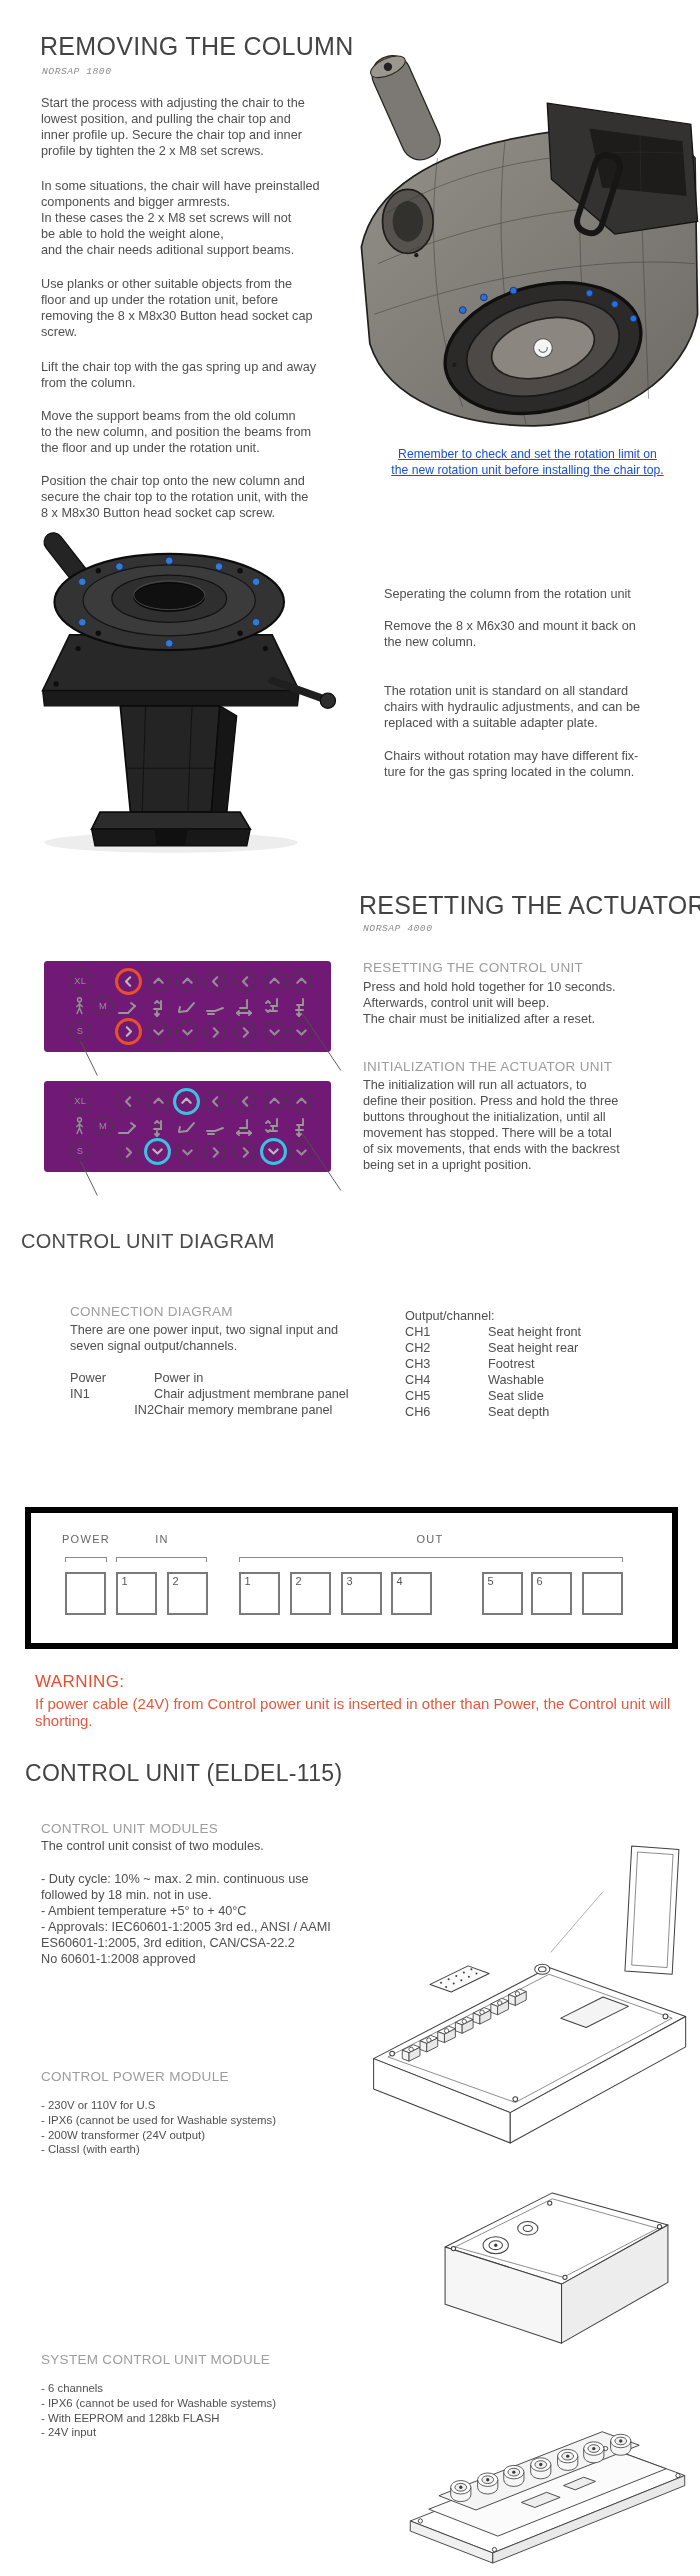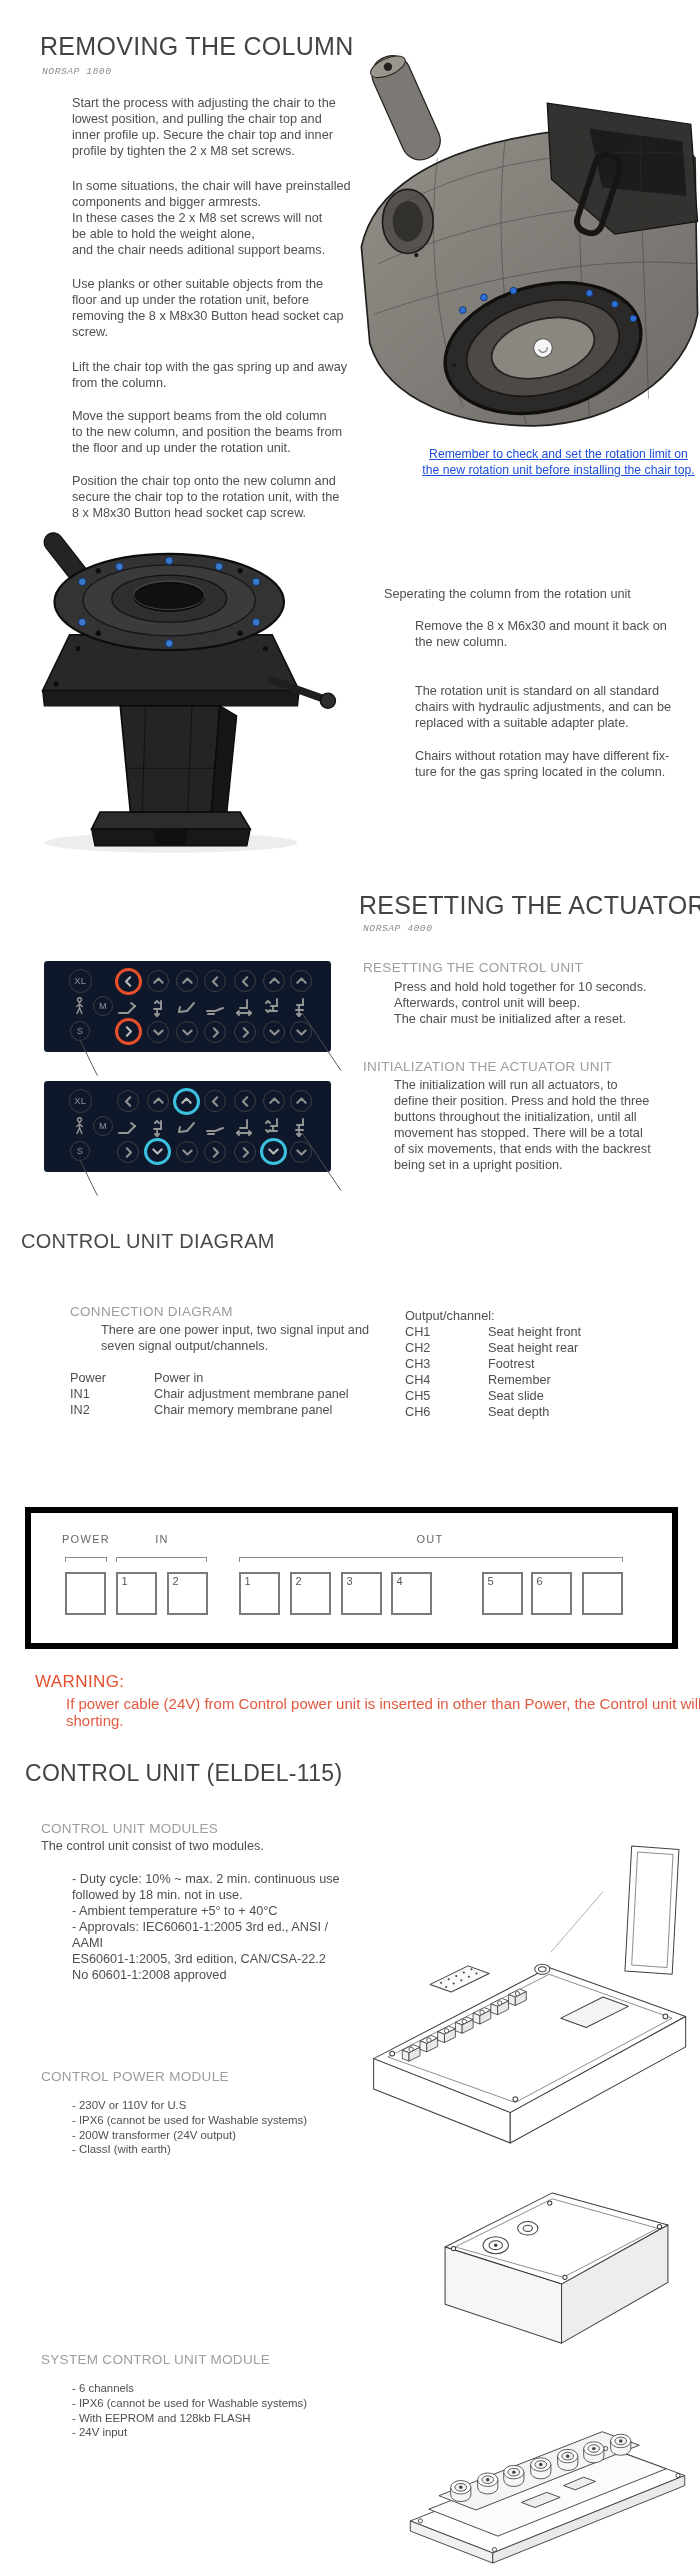--- a/index.html
+++ b/index.html
@@ -4,27 +4,27 @@
 <style>
   html,body{margin:0;padding:0;background:#fff;}
   .page{position:relative;width:700px;height:2576px;background:#ffffff;overflow:hidden;
         font-family:"Liberation Sans","DejaVu Sans",sans-serif;}
   .abs{position:absolute;}
   .h1{position:absolute;margin:0;font-size:25px;font-weight:300;color:#434343;letter-spacing:0.3px;white-space:nowrap;}
   .h2{position:absolute;margin:0;font-size:20px;font-weight:300;color:#4a4a4a;letter-spacing:0.3px;white-space:nowrap;}
   .norsap{position:absolute;font-style:italic;font-size:9.7px;color:#8d8d8d;letter-spacing:0.5px;font-family:Liberation Mono, monospace;}
   .body{position:absolute;font-size:12.7px;line-height:16px;color:#4f4f4f;}
   .small{font-size:11.4px;line-height:14.8px;}
-  .prew{white-space:pre-line;margin-left:31px;}
+  .prew{white-space:pre-line;}
   .italic{}
   .subhead{position:absolute;font-size:13.5px;color:#9d9d9d;letter-spacing:0.3px;white-space:nowrap;}
   .redcap{position:absolute;color:#1d4ed8;font-size:12.2px;line-height:16px;text-align:center;text-decoration:underline;}
   .warn-title{position:absolute;font-size:17px;color:#e84e2d;letter-spacing:0.4px;font-weight:400;}
   .warn-body{position:absolute;font-size:15px;line-height:17px;color:#e05a40;}
-  .panel{position:absolute;width:287px;height:91px;background:#0f172a;border-radius:3.4px;}
+  .panel{position:absolute;width:287px;height:91px;background:#701a75;border-radius:3.4px;}
   .pbtn{position:absolute;box-sizing:border-box;border:0.8px solid #3e3e3e;border-radius:50%;
         display:flex;align-items:center;justify-content:center;}
   .pbtn.hl{border-width:3px;}
   .plabel{color:#909090;font-size:9.3px;letter-spacing:0.4px;font-weight:400;}
   .board{position:absolute;box-sizing:border-box;border:6.8px solid #000;background:#fff;}
   .board-inner{position:relative;width:100%;height:100%;}
   .port{position:absolute;box-sizing:border-box;border:2.1px solid #7a7a7a;width:41px;height:43px;}
   .portnum{position:absolute;left:3.4px;top:0.8px;font-size:11px;color:#555;}
   .bracket{position:absolute;box-sizing:border-box;border-top:1.7px solid #8a8a8a;border-left:1.7px solid #8a8a8a;border-right:1.7px solid #8a8a8a;height:5px;}
   .blabel{position:absolute;font-size:11px;color:#666;letter-spacing:1.3px;text-align:center;width:76px;}
@@ -497,42 +497,42 @@
   <div class="rows" id="input-rows" style="left:70px;top:1370px">
       <div class="iorow">
         <span class="iolabel" style="width: 84px;">Power</span>
         <span>Power in</span>
       </div>
       <div class="iorow">
         <span class="iolabel" style="width: 84px;">IN1</span>
         <span>Chair adjustment membrane panel</span>
       </div>
       <div class="iorow">
-        <span class="iolabel" style="width: 84px;">IN2</span>
+        <span class="iolabel" style="width: 84px; text-align: right;">IN2</span>
         <span>Chair memory membrane panel</span>
       </div>
     </div>
 
   <div class="body" style="left:405px;top:1308px">Output/channel:</div>
   <div class="rows" id="channel-rows" style="left:405px;top:1324px">
       <div class="iorow">
         <span class="iolabel" style="width: 83px;">CH1</span>
         <span>Seat height front</span>
       </div>
       <div class="iorow">
         <span class="iolabel" style="width: 83px;">CH2</span>
         <span>Seat height rear</span>
       </div>
       <div class="iorow">
         <span class="iolabel" style="width: 83px;">CH3</span>
         <span>Footrest</span>
       </div>
       <div class="iorow">
         <span class="iolabel" style="width: 83px;">CH4</span>
-        <span>Remember</span>
+        <span>Washable</span>
       </div>
       <div class="iorow">
         <span class="iolabel" style="width: 83px;">CH5</span>
         <span>Seat slide</span>
       </div>
       <div class="iorow">
         <span class="iolabel" style="width: 83px;">CH6</span>
         <span>Seat depth</span>
       </div>
     </div>

